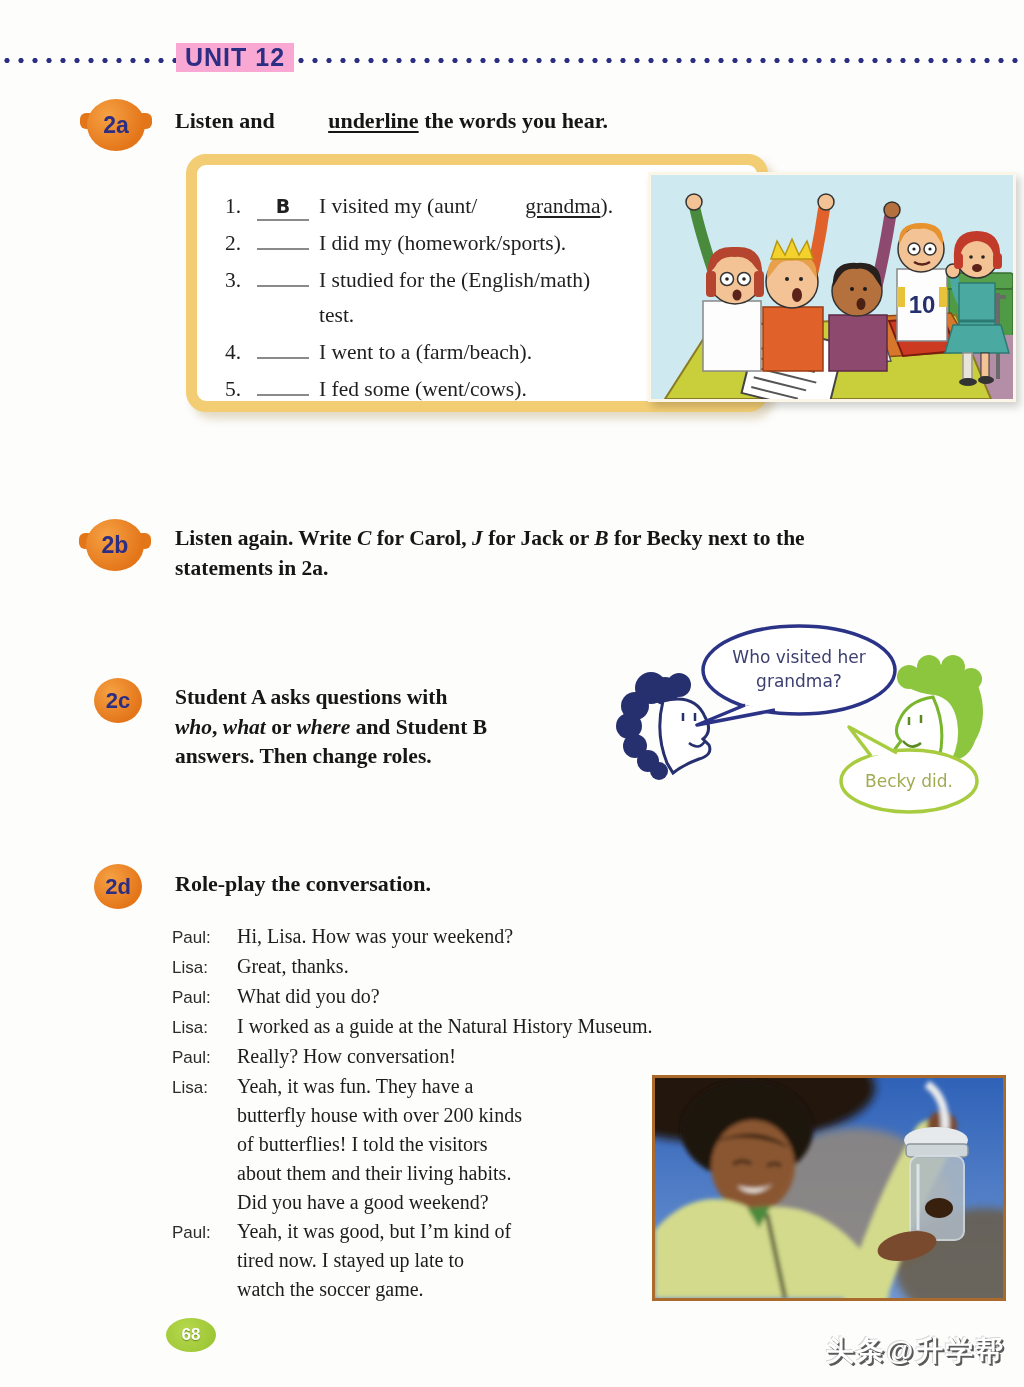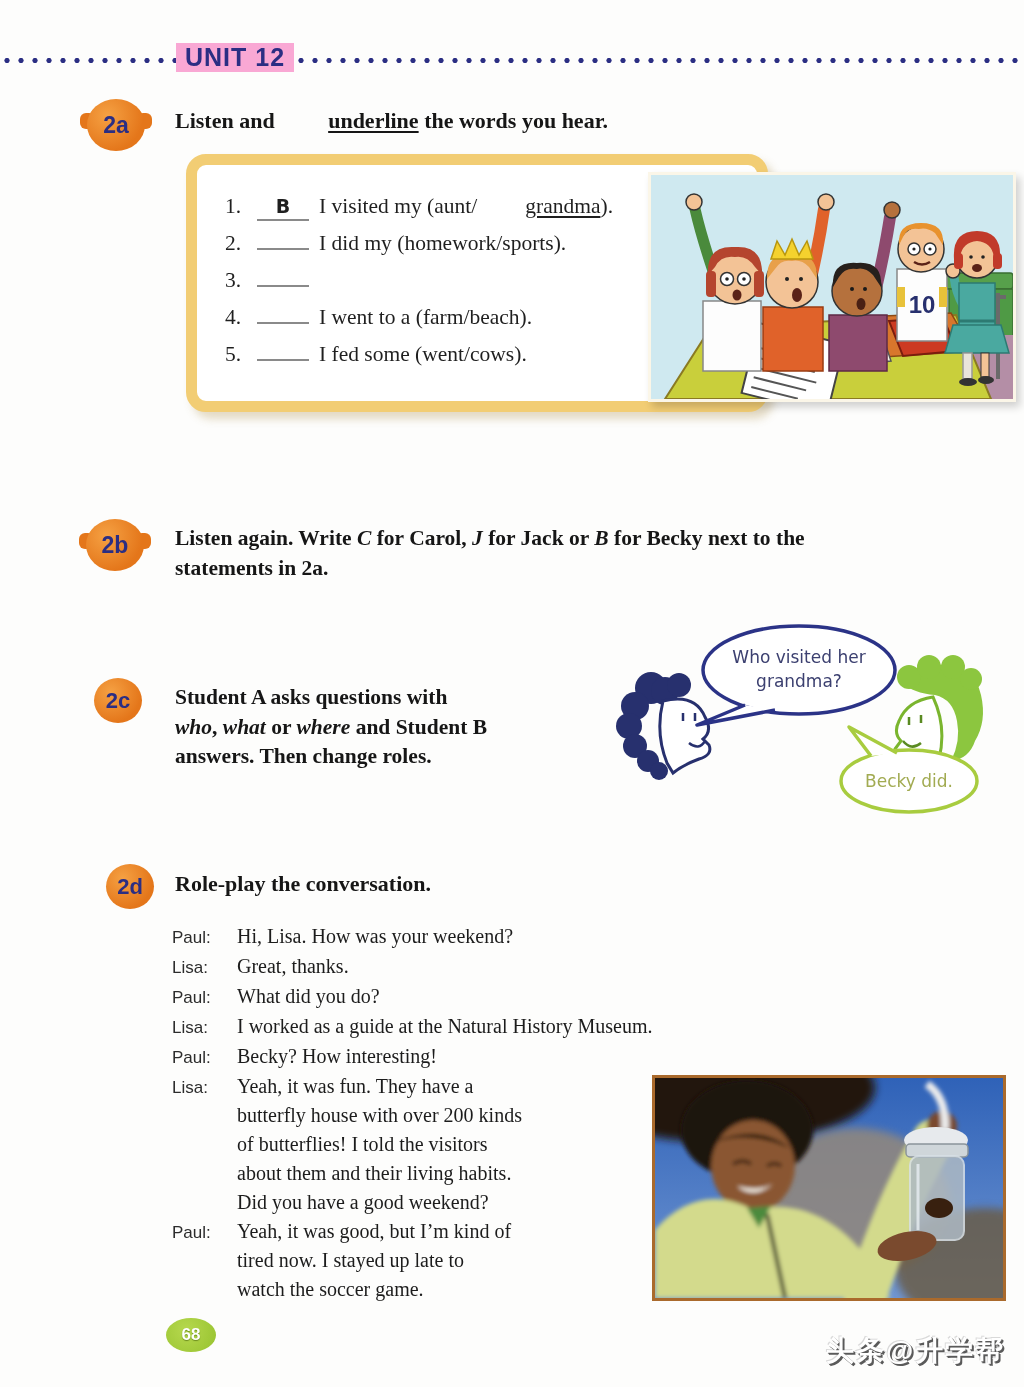--- a/index.html
+++ b/index.html
@@ -99,20 +99,21 @@
           <span class="ex-text">I visited my (aunt/<span class="u">grandma</span>).</span>
         </div>
         <div class="ex-row">
           <span class="ex-num">2.</span>
           <span class="ex-blank"></span>
           <span class="ex-text">I did my (homework/sports).</span>
         </div>
         <div class="ex-row">
           <span class="ex-num">3.</span>
           <span class="ex-blank"></span>
+          <span class="ex-text">I studied for the (English/math)<br>test.</span>
         </div>
         <div class="ex-row">
           <span class="ex-num">4.</span>
           <span class="ex-blank"></span>
           <span class="ex-text">I went to a (farm/beach).</span>
         </div>
         <div class="ex-row">
           <span class="ex-num">5.</span>
           <span class="ex-blank"></span>
           <span class="ex-text">I fed some (went/cows).</span>
@@ -280,21 +281,21 @@
       <path d="M300,128 Q308,138 318,130" fill="#fff" stroke="#5a8a22" stroke-width="2.5"></path>
     </g>
 
     <g>
       <ellipse cx="306" cy="168" rx="68" ry="31" fill="#ffffff" stroke="#a8cc3f" stroke-width="3.5"></ellipse>
       <path d="M268,143 L246,114 L294,140" fill="#ffffff" stroke="#a8cc3f" stroke-width="3.5" stroke-linejoin="round"></path>
       <text x="306" y="174" text-anchor="middle" font-family="DejaVu Sans, sans-serif" font-size="17" fill="#a2ab52">Becky did.</text>
     </g>
   </svg>
 
-  <div class="badge plain" style="left:106px;top:864px;text-align:right;">
+  <div class="badge plain" style="left:94px;top:864px;text-align:right;">
     <span>2d</span>
   </div>
   <div class="heading" style="left:175px;top:871px;">Role-play the conversation.</div>
 
   <div class="dlg">
       <div class="dlg-row">
         <span class="dlg-speaker">Paul:</span>
         <span class="dlg-text">Hi, Lisa. How was your weekend?</span>
       </div>
       <div class="dlg-row">
@@ -304,21 +305,21 @@
       <div class="dlg-row">
         <span class="dlg-speaker">Paul:</span>
         <span class="dlg-text">What did you do?</span>
       </div>
       <div class="dlg-row">
         <span class="dlg-speaker">Lisa:</span>
         <span class="dlg-text">I worked as a guide at the Natural History Museum.</span>
       </div>
       <div class="dlg-row">
         <span class="dlg-speaker">Paul:</span>
-        <span class="dlg-text">Becky? How interesting!</span>
+        <span class="dlg-text">Really? How conversation!</span>
       </div>
       <div class="dlg-row">
         <span class="dlg-speaker">Lisa:</span>
         <span class="dlg-text">Yeah, it was fun. They have a<br>butterfly house with over 200 kinds<br>of butterflies! I told the visitors<br>about them and their living habits.<br>Did you have a good weekend?</span>
       </div>
       <div class="dlg-row">
         <span class="dlg-speaker">Paul:</span>
         <span class="dlg-text">Yeah, it was good, but I’m kind of<br>tired now. I stayed up late to<br>watch the soccer game.</span>
       </div>
     </div>

